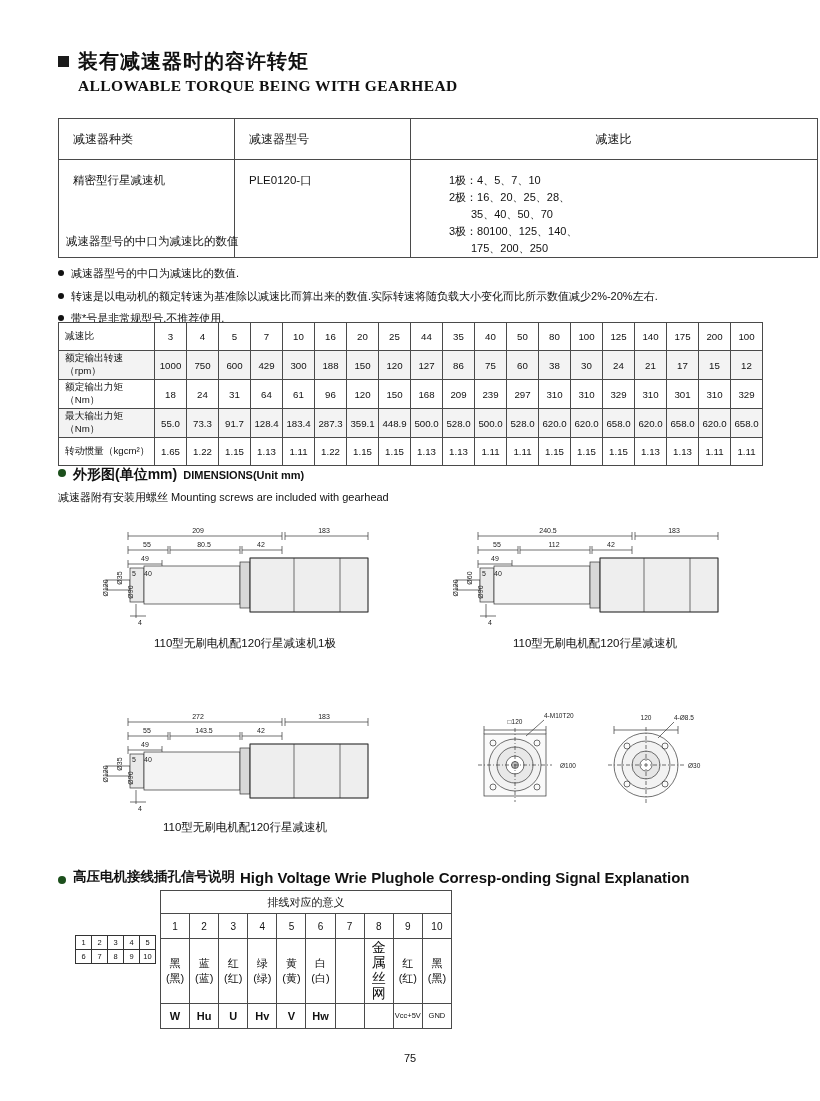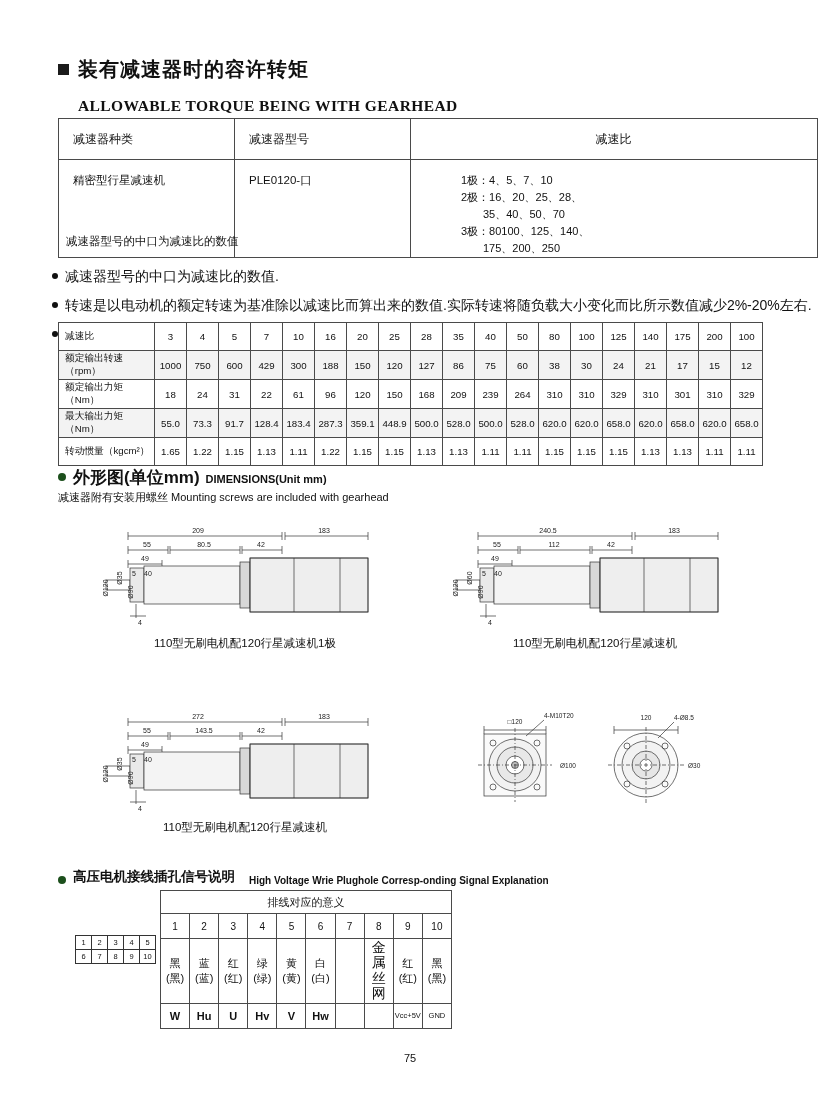--- a/index.html
+++ b/index.html
@@ -4,63 +4,63 @@
 <style>
   html,body{margin:0;padding:0;}
   body{
     width:820px;height:1101px;background:#ffffff;
     font-family:"Liberation Sans",sans-serif;
     color:#111;position:relative;overflow:hidden;
   }
   .page{position:absolute;left:0;top:0;width:820px;height:1101px;}
 
   
-  .hdr{position:absolute;left:58px;top:56px;width:700px;}
+  .hdr{position:absolute;left:58px;top:48px;width:700px;}
   .hdr-cn{font-size:20px;font-weight:bold;letter-spacing:1px;display:flex;align-items:center;}
   .sq{display:inline-block;width:11px;height:11px;background:#1b1b1b;margin-right:9px;}
-  .hdr-en{font-size:15.5px;font-weight:bold;letter-spacing:.4px;margin-top:14px;margin-left:20px;
+  .hdr-en{font-size:15.5px;font-weight:bold;letter-spacing:.4px;margin-top:2px;margin-left:20px;
           font-family:"Liberation Serif",serif;}
 
   
   .t1{position:absolute;left:58px;top:118px;width:760px;border-collapse:collapse;}
   .t1 td,.t1 th{border:1px solid #4a4a4a;font-size:11.5px;font-weight:normal;text-align:left;}
   .t1 .head td{height:38px;padding-left:14px;vertical-align:middle;font-size:12px;}
   .t1 .head td.c{text-align:center;padding-left:0;}
   .t1 .body td{height:68px;vertical-align:top;padding:12px 0 0 14px;line-height:1.55;}
-  .t1 .body td.ratio{padding-left:50px;font-size:11px;}
+  .t1 .body td.ratio{padding-left:38px;font-size:11px;}
   .t1-note{position:absolute;left:66px;top:234px;font-size:11.5px;}
 
   
-  .bullets{position:absolute;left:52px;top:262px;font-size:14px;line-height:2.05;}
+  .bullets{position:absolute;left:58px;top:262px;font-size:11px;line-height:2.05;}
   .bullets div{white-space:nowrap;}
   .dot{display:inline-block;width:6px;height:6px;border-radius:50%;background:#111;margin-right:7px;vertical-align:middle;position:relative;top:-1px;}
 
   
   .t2{position:absolute;left:58px;top:322px;width:704px;border-collapse:collapse;table-layout:fixed;}
   .t2 td{border:1px solid #4a4a4a;font-size:9.7px;text-align:center;height:25px;color:#111;}
   .t2 td.lbl{text-align:left;padding-left:6px;font-size:9.7px;width:96px;}
   .t2 tr:nth-child(odd) td{background:#ffffff;}
   .t2 tr:nth-child(even) td{background:#f3f3f3;}
 
   
   .dim-h{position:absolute;left:58px;top:466px;display:flex;align-items:baseline;}
   .dim-h .gdot{width:8px;height:8px;border-radius:50%;background:#1c4f1c;display:inline-block;margin-right:7px;position:relative;top:-2px;}
-  .dim-cn{font-size:17px;font-weight:bold;}
+  .dim-cn{font-size:14px;font-weight:bold;}
   .dim-en{font-size:11px;font-weight:bold;margin-left:6px;}
   .dim-sub{position:absolute;left:58px;top:490px;font-size:11px;}
 
   
   .draw{position:absolute;}
   .cap{position:absolute;font-size:11.5px;text-align:center;}
 
   
   .ph-h{position:absolute;left:58px;top:868px;display:flex;align-items:flex-end;}
   .ph-h .gdot{width:8px;height:8px;border-radius:50%;background:#1c4f1c;display:inline-block;margin-right:7px;position:relative;top:-2px;}
   .ph-cn{font-size:13.5px;font-weight:bold;}
-  .ph-en{font-size:10px;font-weight:bold;margin-left:14px;}
+  .ph-en{font-size:15px;font-weight:bold;margin-left:5px;}
 
   .t3{position:absolute;left:160px;top:890px;border-collapse:collapse;table-layout:fixed;width:292px;}
   .t3 td{border:1px solid #4a4a4a;font-size:10px;text-align:center;height:22px;}
   .t3 .title td{font-weight:normal;font-size:11px;height:20px;}
   .t3 .nums td{font-size:10px;}
   .t3 .sig td{font-size:11px;height:24px;}
   .t3 .sig td.small{font-size:8px;}
   .t3 .bot td{font-size:11px;font-weight:bold;height:22px;}
   .t3 .bot td.tiny{font-size:7.5px;font-weight:normal;}
 
@@ -124,21 +124,21 @@
         <tr>
       <td class="lbl">减速比</td>
       <td>3</td>
       <td>4</td>
       <td>5</td>
       <td>7</td>
       <td>10</td>
       <td>16</td>
       <td>20</td>
       <td>25</td>
-      <td>28</td>
+      <td>44</td>
       <td>35</td>
       <td>40</td>
       <td>50</td>
       <td>80</td>
       <td>100</td>
       <td>125</td>
       <td>140</td>
       <td>175</td>
       <td>200</td>
       <td>100</td>
@@ -163,29 +163,29 @@
       <td>21</td>
       <td>17</td>
       <td>15</td>
       <td>12</td>
     </tr>
     <tr>
       <td class="lbl">额定输出力矩（Nm）</td>
       <td>18</td>
       <td>24</td>
       <td>31</td>
-      <td>22</td>
+      <td>64</td>
       <td>61</td>
       <td>96</td>
       <td>120</td>
       <td>150</td>
       <td>168</td>
       <td>209</td>
       <td>239</td>
-      <td>264</td>
+      <td>297</td>
       <td>310</td>
       <td>310</td>
       <td>329</td>
       <td>310</td>
       <td>301</td>
       <td>310</td>
       <td>329</td>
     </tr>
     <tr>
       <td class="lbl">最大输出力矩（Nm）</td>

